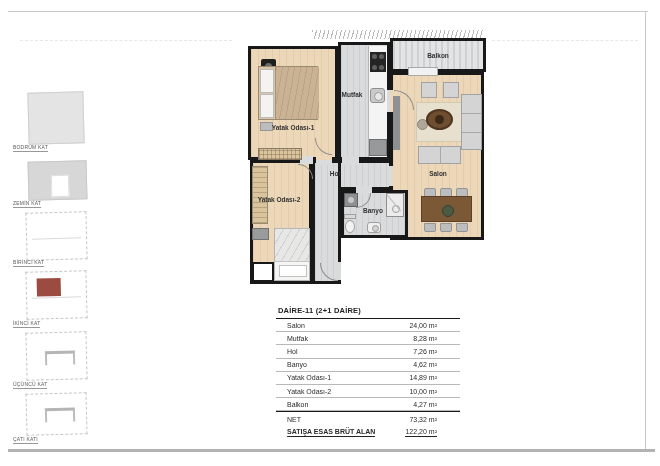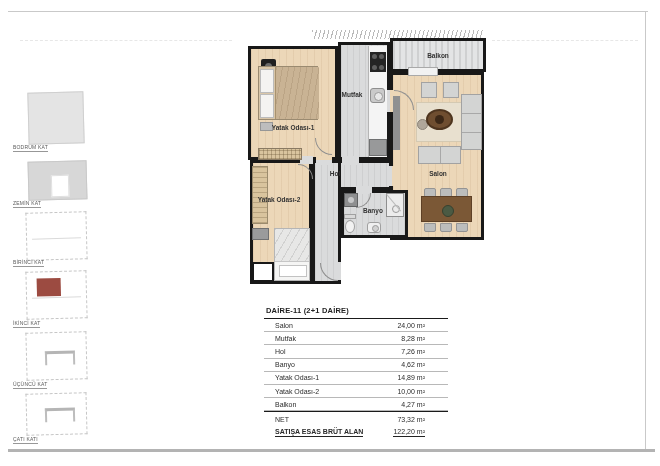--- a/index.html
+++ b/index.html
@@ -33,21 +33,21 @@
   .hatch-strip{position:absolute;background:repeating-linear-gradient(105deg,#b9b9b9 0 1px,transparent 1px 4px);}
   .gap{position:absolute;}
   .door-arc{position:absolute;box-sizing:border-box;}
   .room-label{position:absolute;font-size:6.5px;font-weight:600;color:#333;text-align:center;line-height:1.15;}
 
   .furn{position:absolute;box-sizing:border-box;}
   .sofa{background:#d3d4d3;border:1px solid #a2a2a2;}
   .chair{background:#bcbdbc;border:1px solid #949494;border-radius:2px 2px 0 0;}
 
   
-  .area-table{position:absolute;left:264px;top:304px;width:184px;}
+  .area-table{position:absolute;left:276px;top:304px;width:184px;}
   .tbl-title{font-size:7.5px;font-weight:700;letter-spacing:.2px;color:#222;padding:2px 0 3px 2px;}
   .tbl-rule-heavy{border-top:1.5px solid #1a1a1a;}
   .tbl-row{display:flex;justify-content:space-between;align-items:center;height:12.2px;
            border-bottom:1px solid #b8b8b8;font-size:7px;color:#2b2b2b;}
   .tbl-row:last-of-type{border-bottom:none;}
   .tbl-row .lbl{padding-left:11px;}
   .tbl-row .val{padding-right:23px;}
   .tbl-summary{margin-top:1px;}
   .tbl-srow{display:flex;justify-content:space-between;align-items:center;height:12px;font-size:7px;}
   .tbl-srow .lbl{padding-left:11px;}

